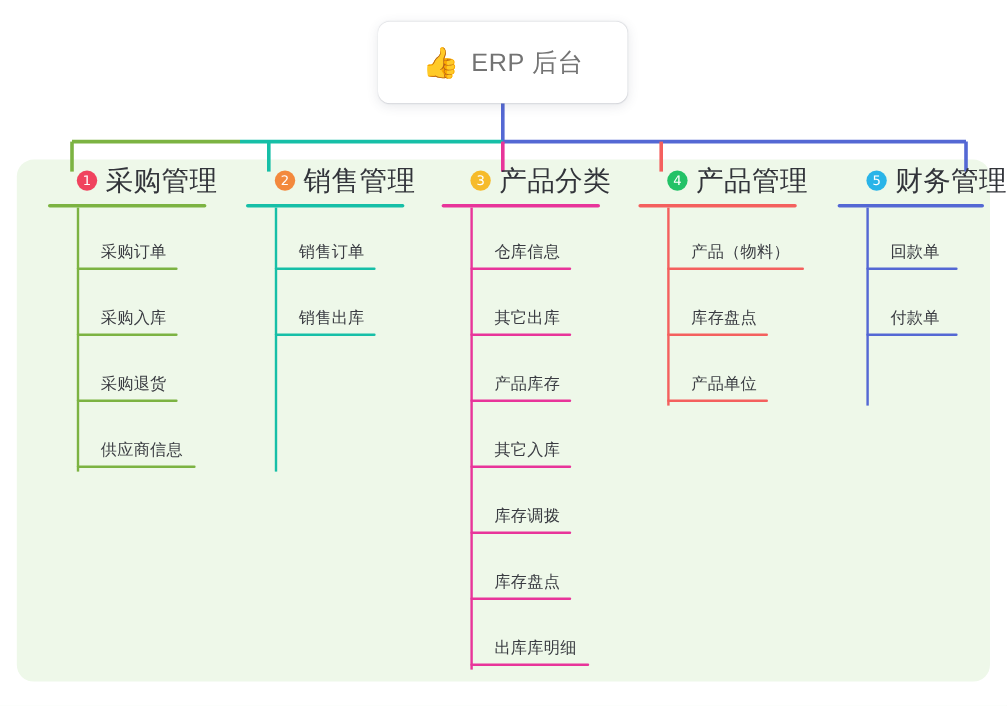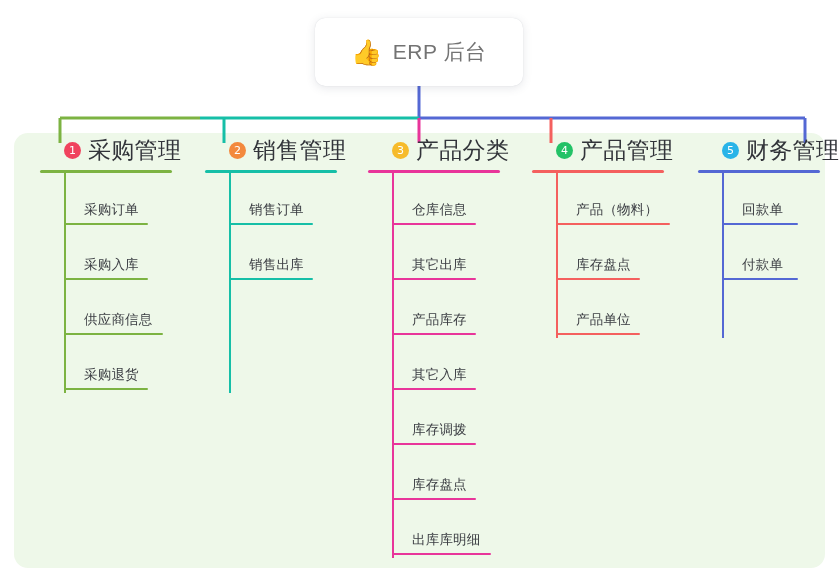--- a/index.html
+++ b/index.html
@@ -188,27 +188,27 @@
           <div class="spine" style="background: rgb(124, 179, 66); height: 220px;"></div>
           <div class="item">
             <span class="item-label">采购订单</span>
             <div class="item-rule" style="background: rgb(124, 179, 66); width: 84px;"></div>
           </div>
           <div class="item">
             <span class="item-label">采购入库</span>
             <div class="item-rule" style="background: rgb(124, 179, 66); width: 84px;"></div>
           </div>
           <div class="item">
+            <span class="item-label">采购退货</span>
+            <div class="item-rule" style="background: rgb(124, 179, 66); width: 84px;"></div>
+          </div>
+          <div class="item">
             <span class="item-label">供应商信息</span>
             <div class="item-rule" style="background: rgb(124, 179, 66); width: 99px;"></div>
           </div>
-          <div class="item">
-            <span class="item-label">采购退货</span>
-            <div class="item-rule" style="background: rgb(124, 179, 66); width: 84px;"></div>
-          </div>
         </div>
       </div>
       <div class="column" style="left: 191px; width: 132px;">
         <div class="col-head">
           <span class="badge" style="background: rgb(243, 137, 61);">2</span>
           <span class="col-title">销售管理</span>
         </div>
         <div class="col-rule" style="background: rgb(22, 191, 167); width: 132px;"></div>
         <div class="items">
           <div class="spine" style="background: rgb(22, 191, 167); height: 220px;"></div>

